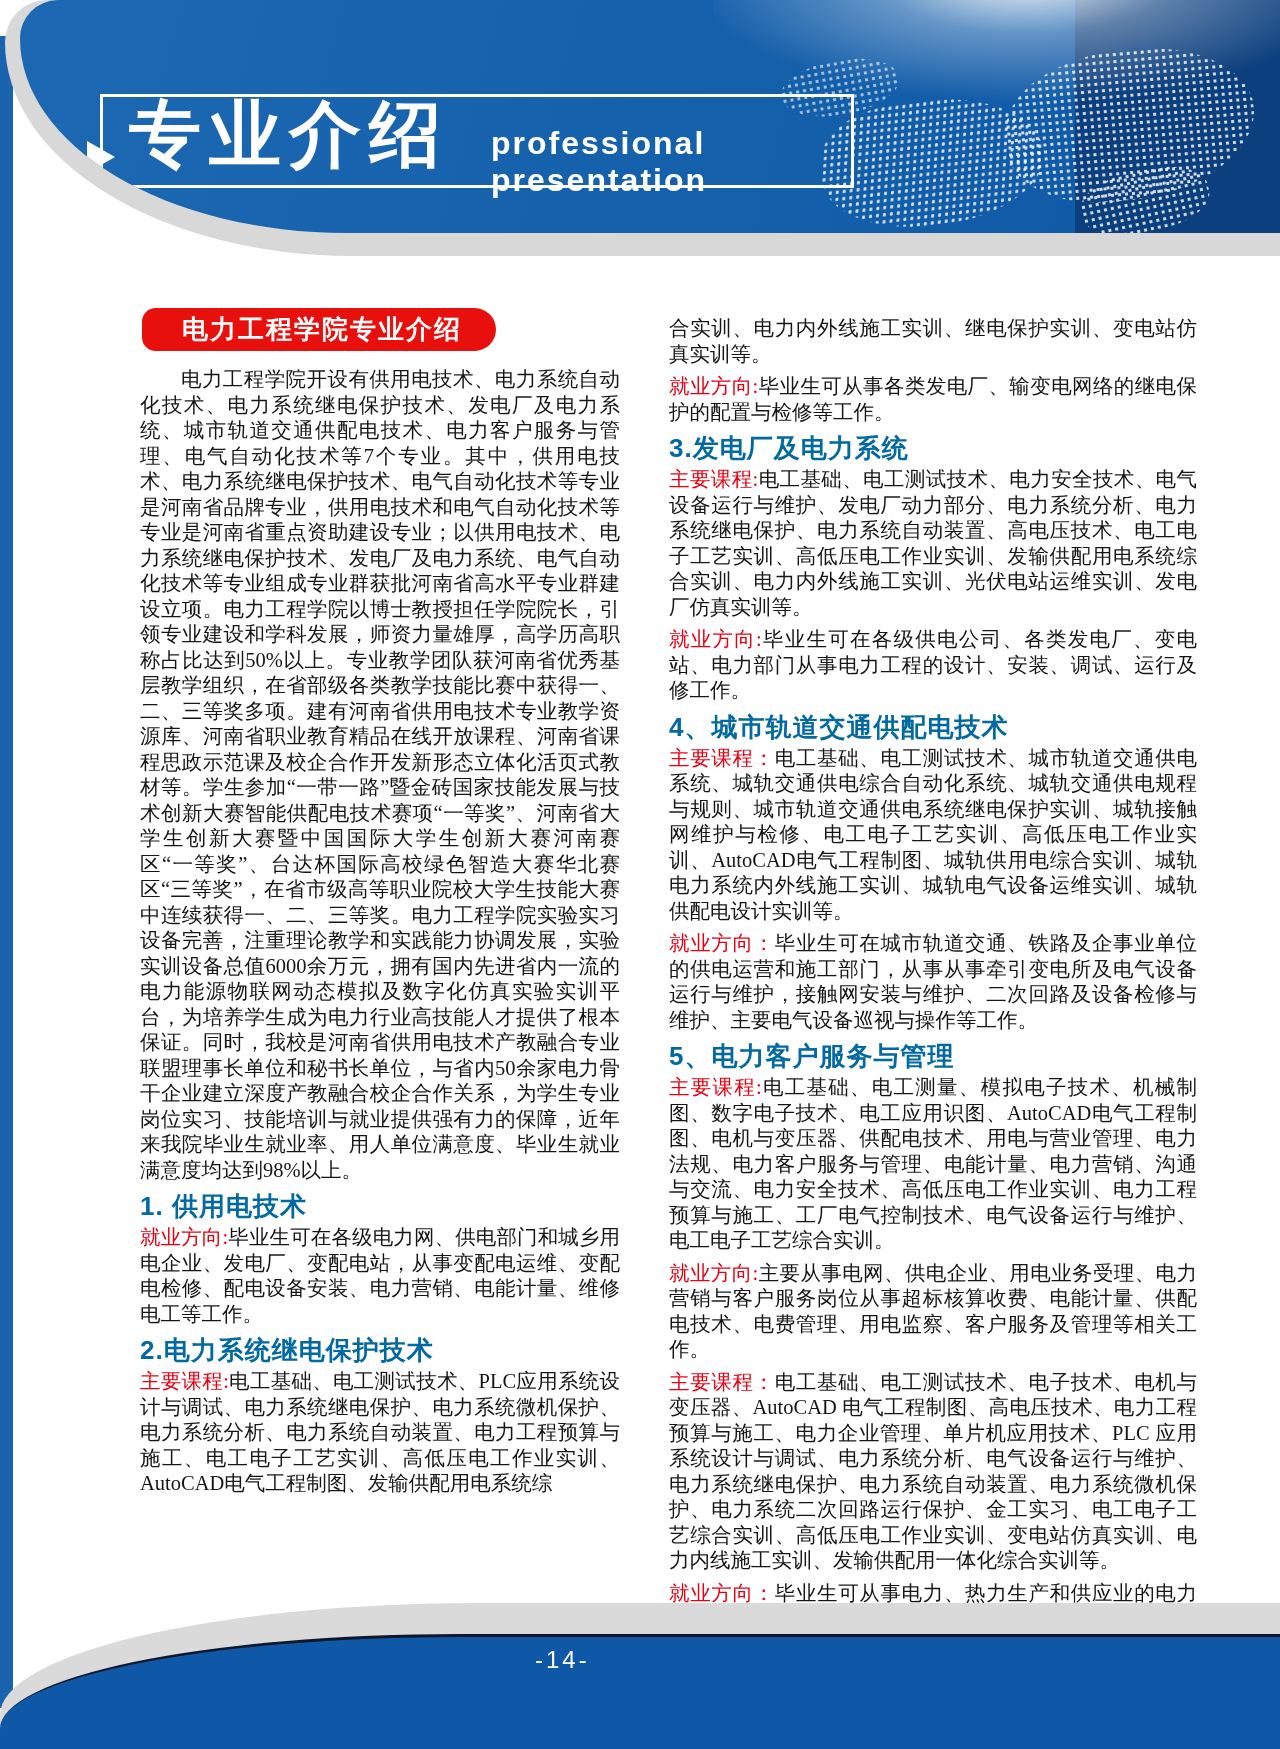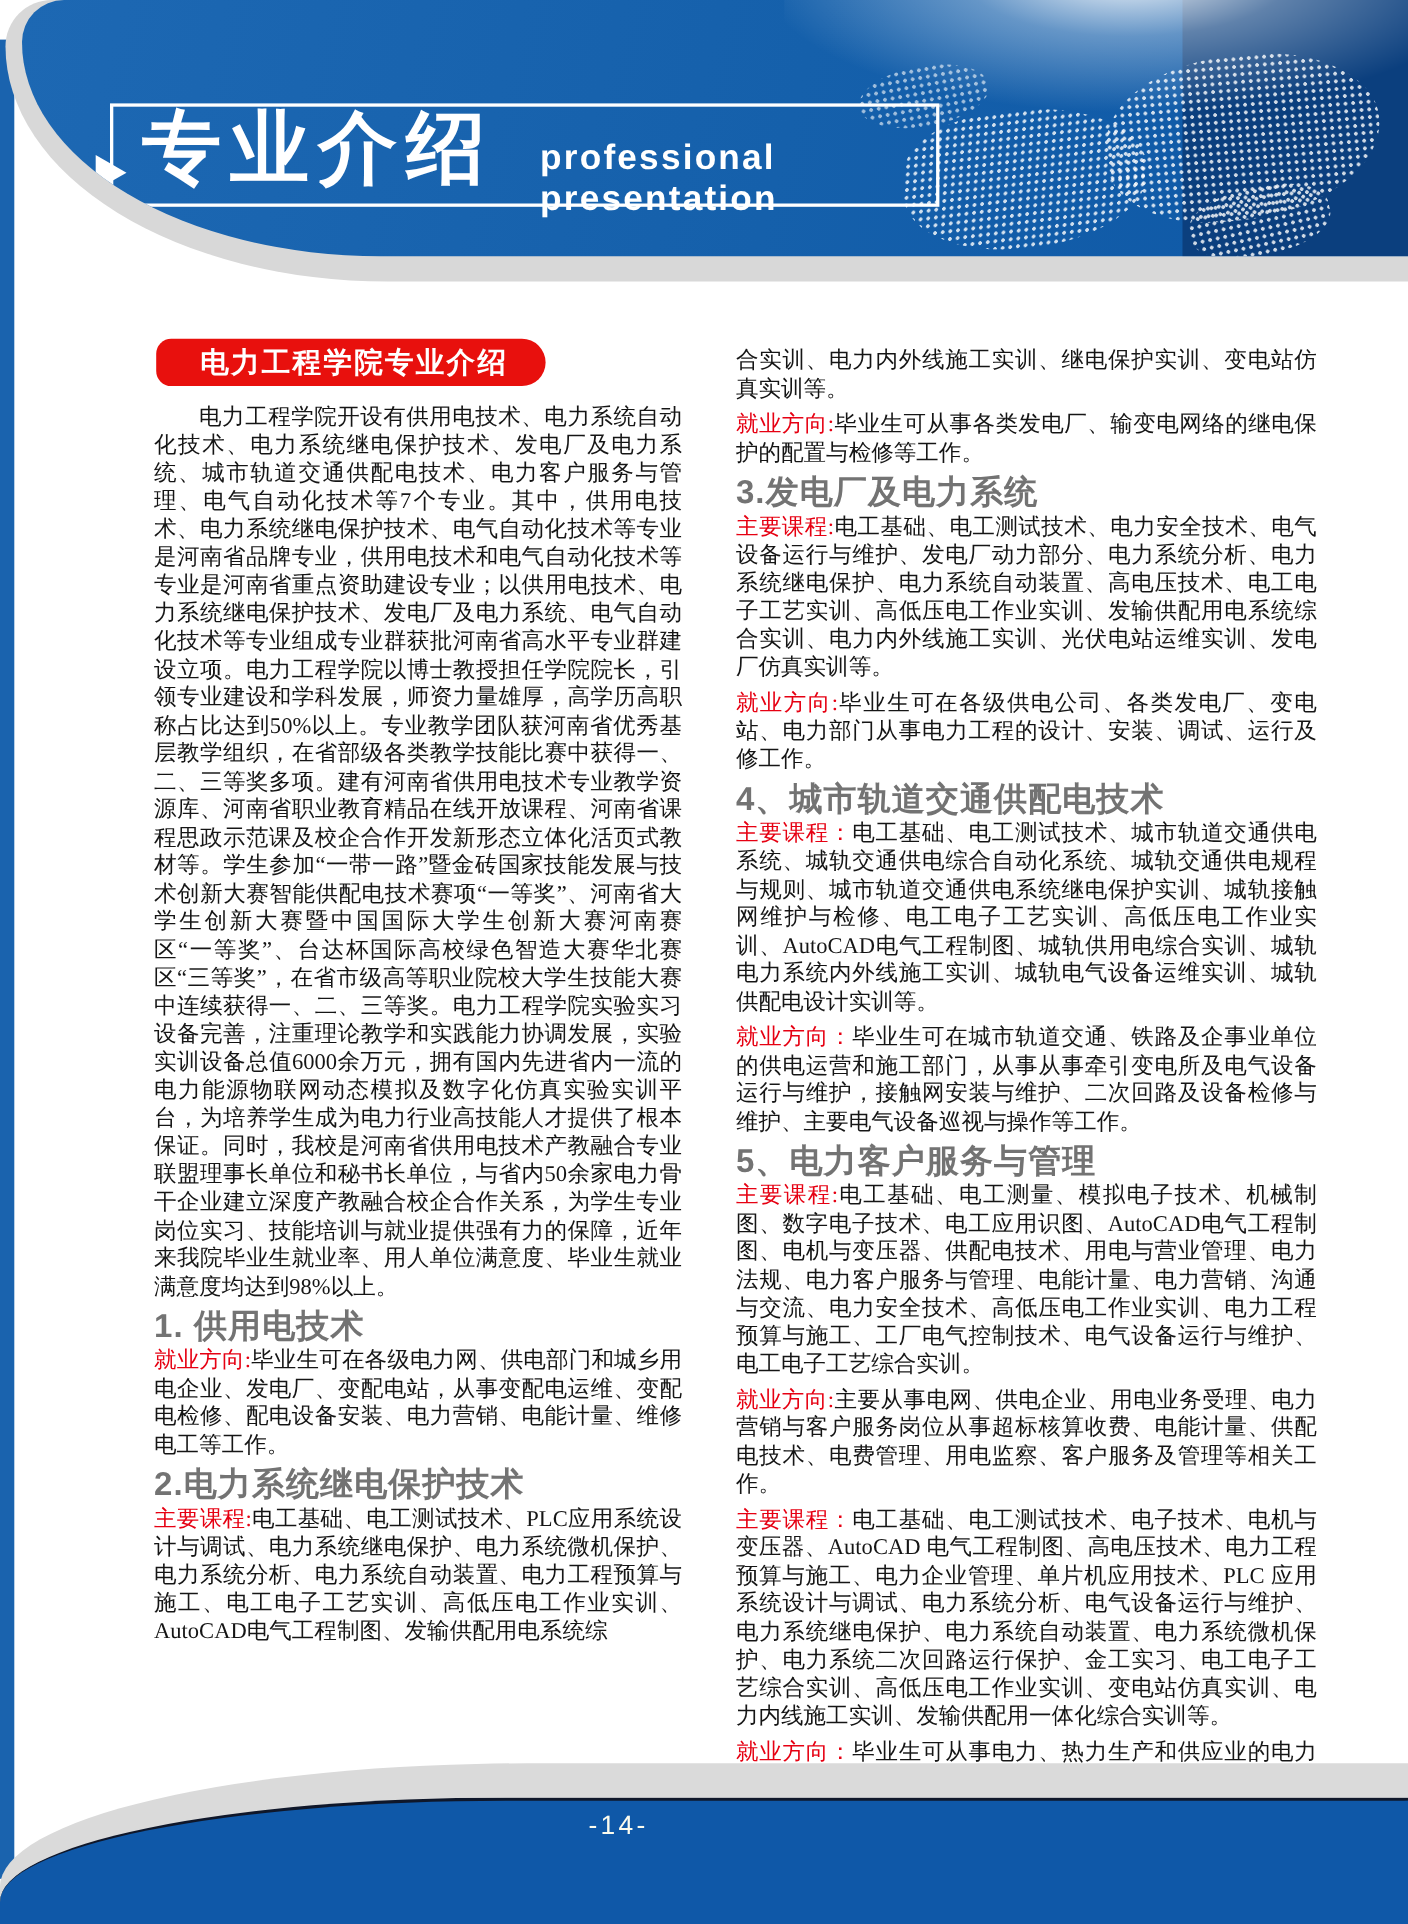--- a/index.html
+++ b/index.html
@@ -36,21 +36,21 @@
   
   .col{position:absolute;font-size:20.5px;line-height:25.5px;text-align:justify;}
   .col-left{left:100px;top:306px;width:480px;margin-left:40px;}
   .col-right{left:657px;top:316px;width:528px;margin-left:12px;}
   .col p{margin:0 0 7px 0;}
   .col p:first-child{margin-top:0;}
   .badge{display:inline-block;background:#e8100d;color:#ffffff;font-weight:700;font-size:26px;
          line-height:26px;padding:8px 34px 9px 40px;border-radius:14px 22px 22px 14px;margin:2px 0 16px 2px;
          font-family:"Liberation Sans","DejaVu Sans",sans-serif;letter-spacing:2px;}
   .intro{text-indent:2em;}
-  .col h2{color:#737373;font-size:30px;line-height:26px;margin:10px 0 6px 0;font-weight:700;
+  .col h2{color:#0369a1;font-size:26px;line-height:26px;margin:10px 0 6px 0;font-weight:700;
           font-family:"Liberation Sans","DejaVu Sans",sans-serif;letter-spacing:1px;}
   .red{color:#e60012;}
   
   .ftr-gray{position:absolute;left:0;right:0;bottom:0;height:146px;background:#dadada;
             border-top-left-radius:480px 112px;}
   .ftr-blue{position:absolute;left:0;right:0;bottom:0;height:112px;background:#0f58a8;
             border-top-left-radius:460px 95px;border-top:3px solid #0f172a;}
   .pgnum{position:absolute;left:535px;top:9px;color:#fbfbee;font-size:24px;letter-spacing:3px;
          font-family:"Liberation Sans","DejaVu Sans",sans-serif;}
 </style>

